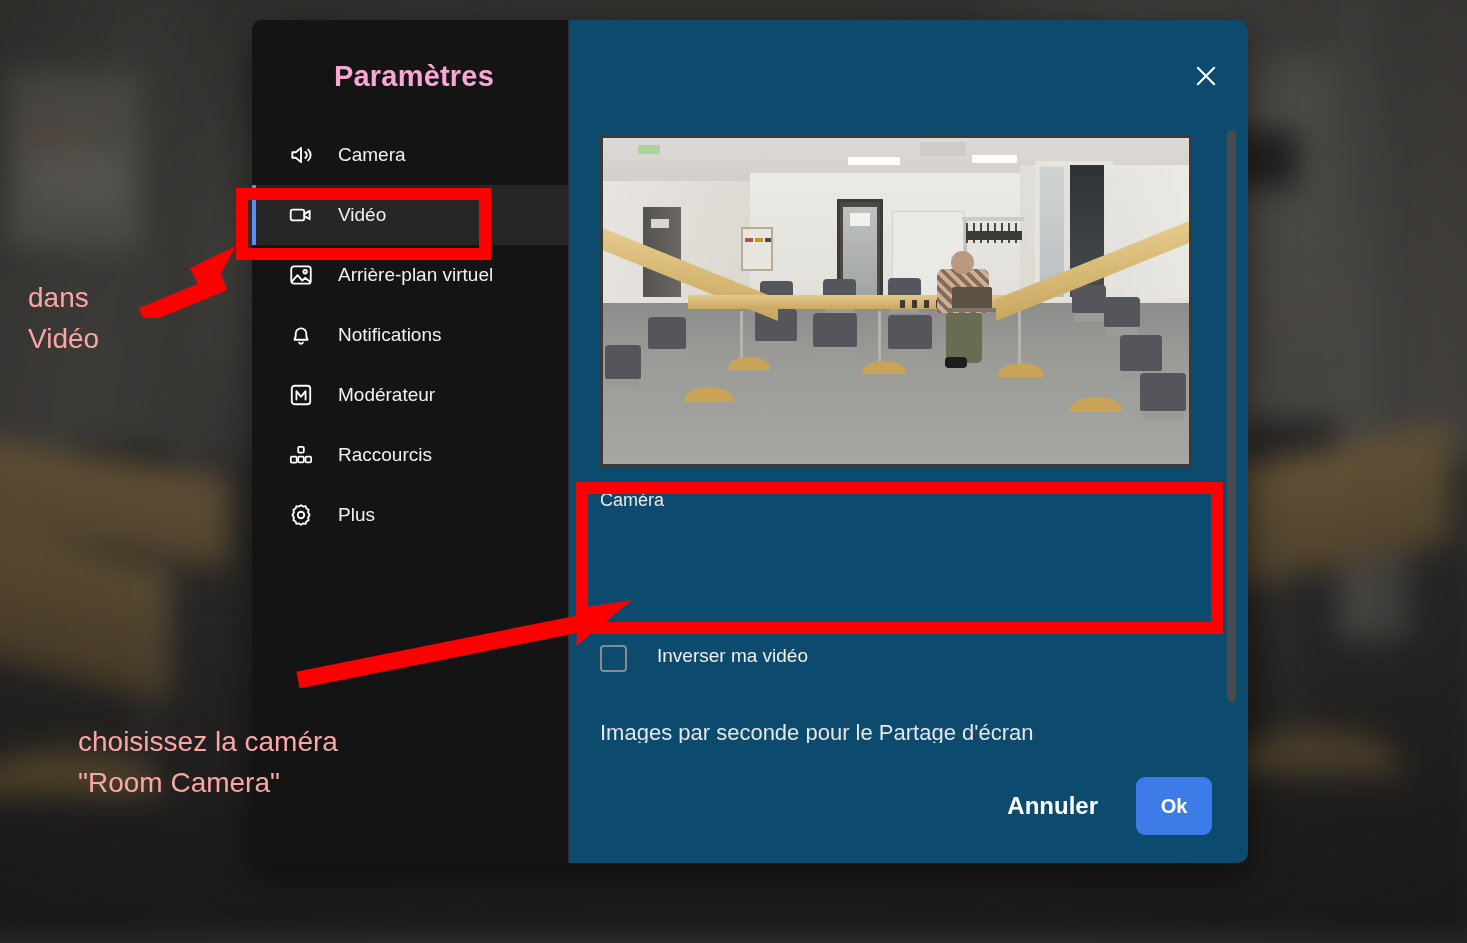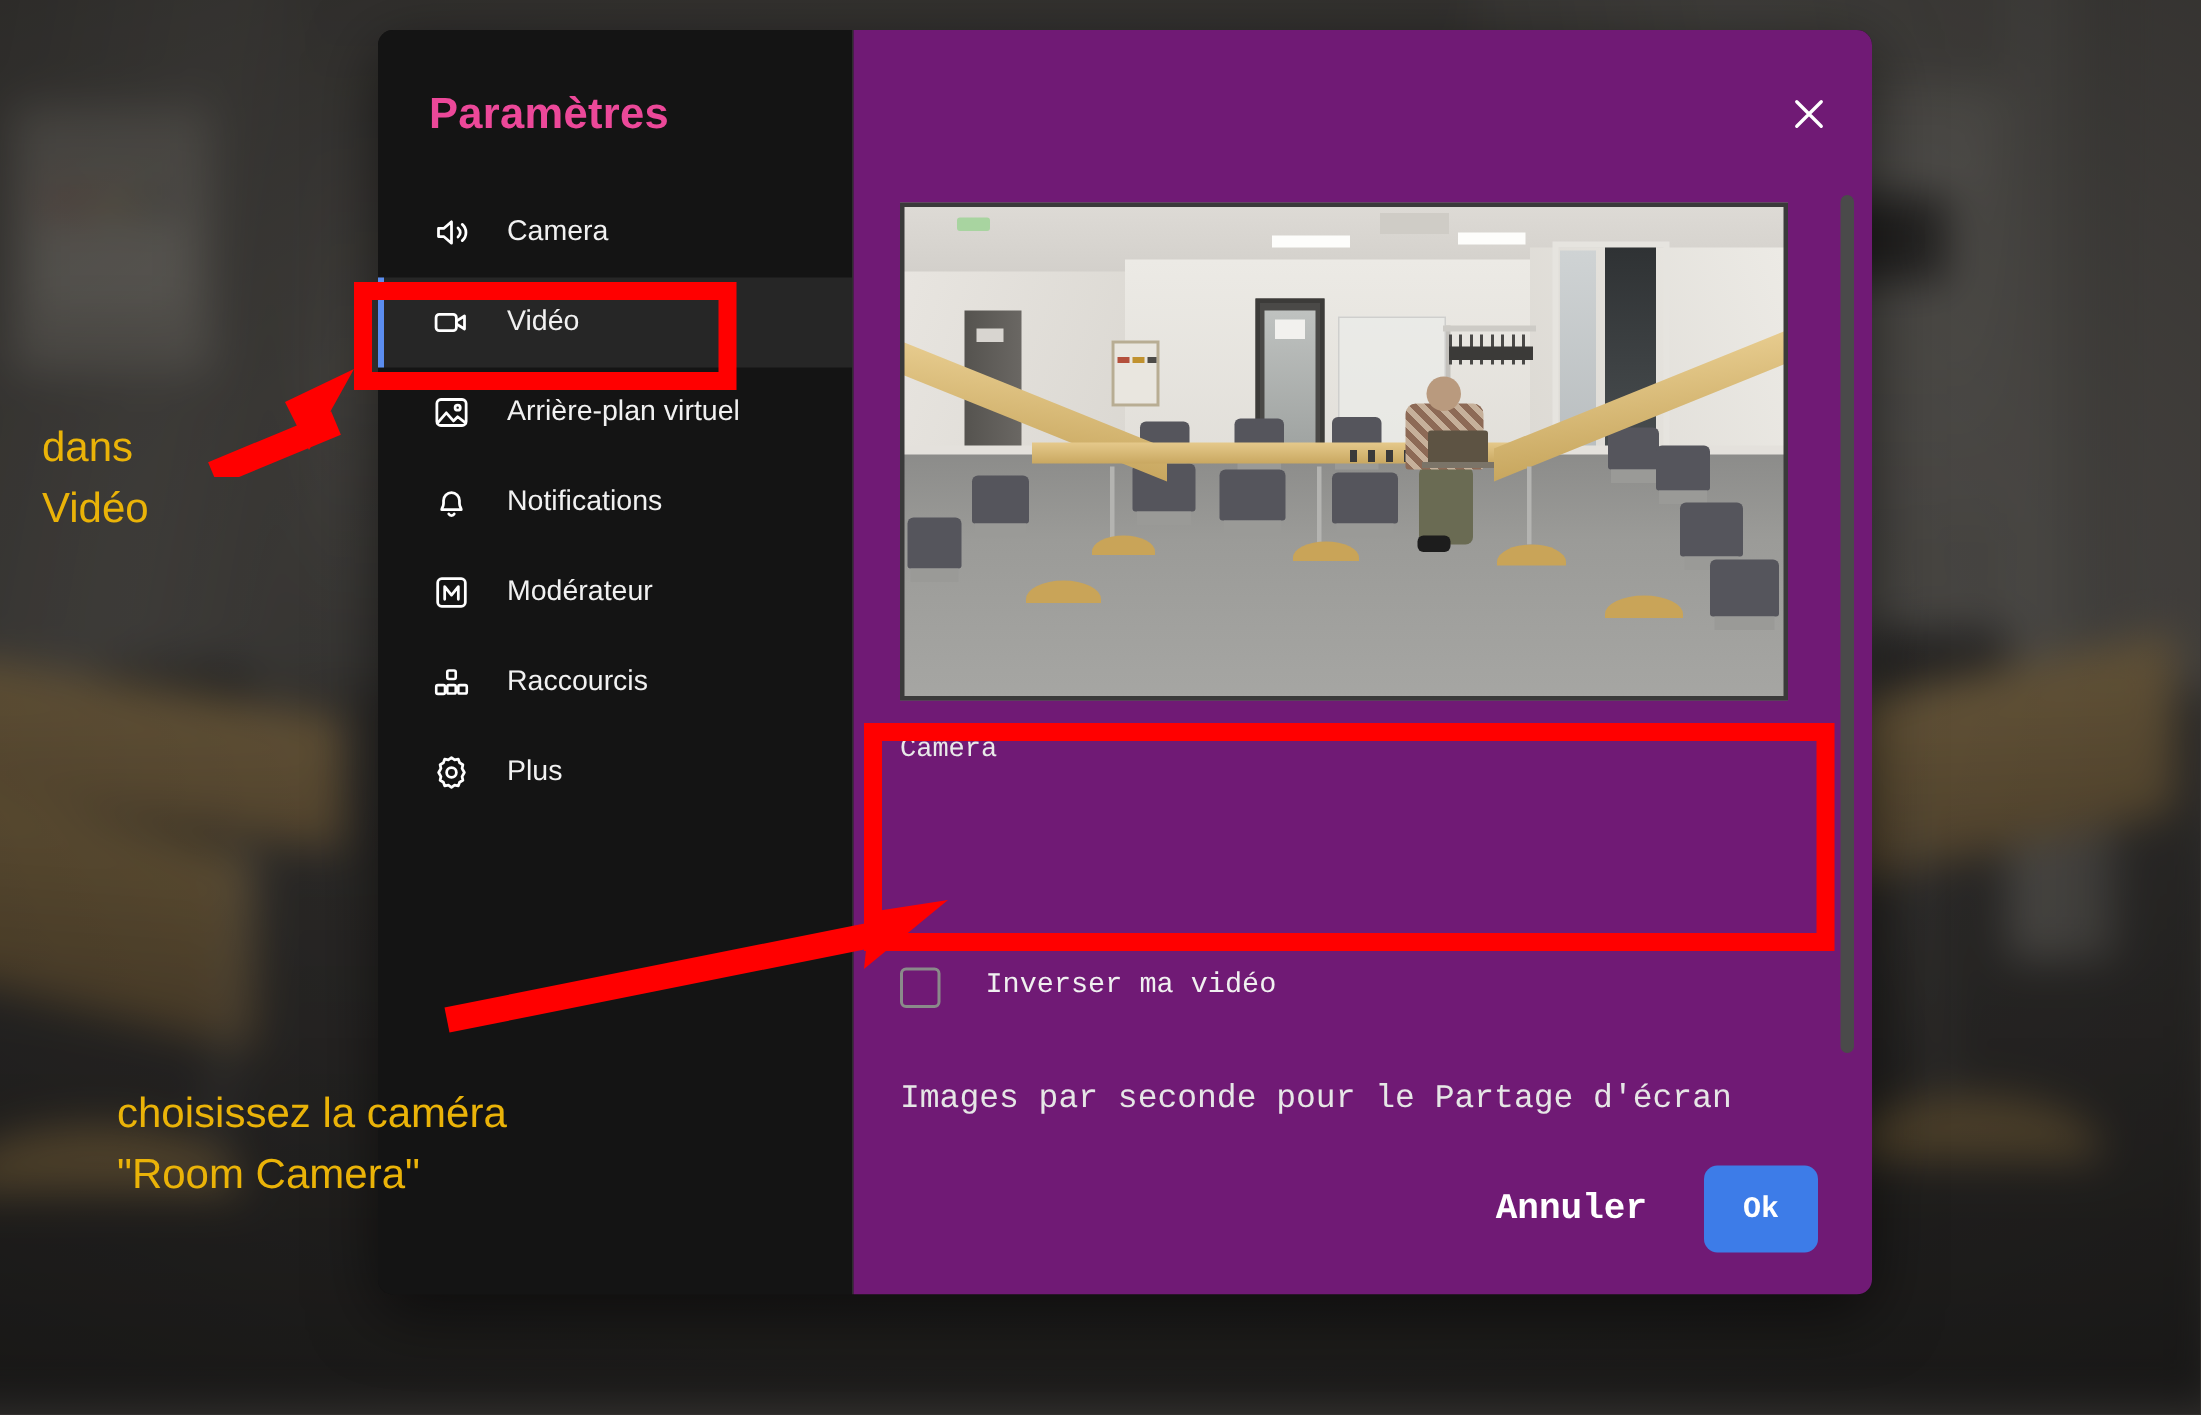--- a/index.html
+++ b/index.html
@@ -66,25 +66,26 @@
 
   
   #sidebar {
     width: 316px;
     flex: 0 0 316px;
     background: #141414;
     border-right: 1px solid #2e2e2e;
     position: relative;
   }
   #modal-title {
-    color: #ec4899;
+    color: #f9a8d4;
     font-size: 29px;
     font-weight: bold;
     padding: 40px 0 0 34px;
     letter-spacing: .2px;
+    margin-left: 48px;
   }
   #nav { margin-top: 32px; }
   .nav-item {
     display: flex;
     align-items: center;
     height: 60px;
     padding-left: 34px;
     color: #f1f1f1;
     font-size: 19px;
     cursor: pointer;
@@ -104,23 +105,22 @@
   .nav-item.active {
     background: #262626;
     border-left: 4px solid #5b8def;
     padding-left: 30px;
   }
 
   
   #content {
     flex: 1 1 auto;
     position: relative;
-    background: #701a75;
+    background: #0c4a6e;
     overflow: hidden;
-    font-family: Liberation Mono, monospace;
   }
   #scrollzone {
     position: absolute;
     left: 0; top: 0; right: 0;
     height: 723px;
     overflow: hidden;
   }
   #close-btn {
     position: absolute;
     right: 22px;
@@ -291,21 +291,21 @@
   .anno-box {
     position: absolute;
     border: 12px solid #ff0000;
     box-sizing: border-box;
     pointer-events: none;
   }
   #anno-box-video  { left:236px; top:188px; width:255px; height:72px; }
   #anno-box-camera { left:576px; top:482px; width:647px; height:152px; }
   .anno-text {
     position: absolute;
-    color: #eab308;
+    color: #fca5a5;
     font-size: 28px;
     line-height: 1.45;
     white-space: pre;
     pointer-events: none;
   }
   #anno-text-video  { left:28px; top:278px; }
   #anno-text-camera { left:78px; top:722px; }
   .anno-arrow { position: absolute; pointer-events: none; }
 </style>
 </head>

